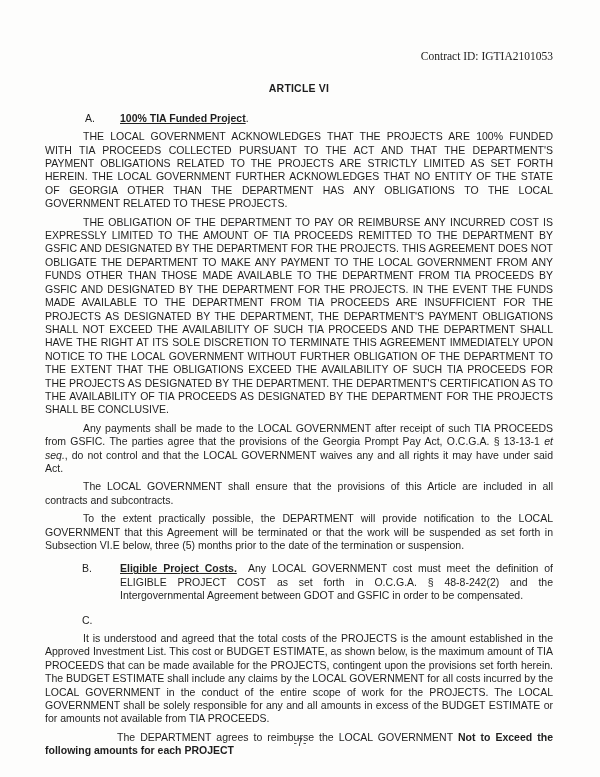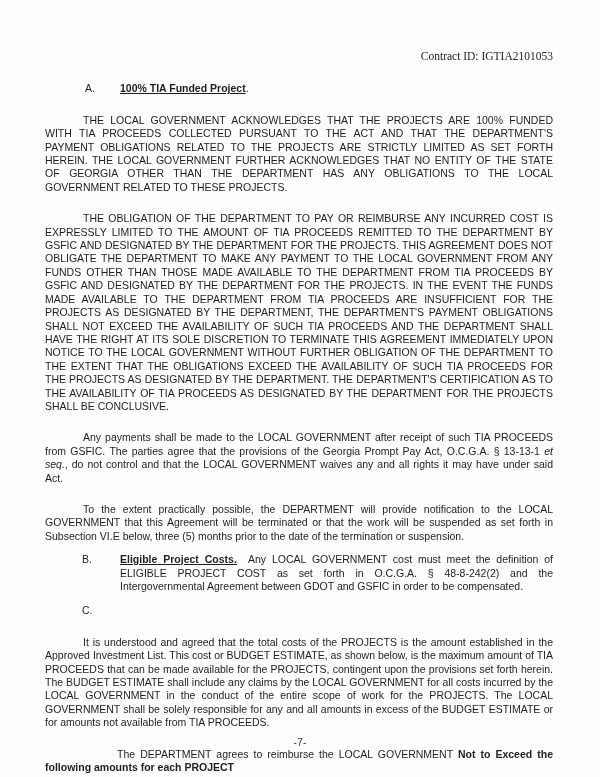--- a/index.html
+++ b/index.html
@@ -25,21 +25,21 @@
     text-align: right;
     color: #222;
   }
   .article-title-block {
     margin-top: 19px;
     text-align: center;
     font-weight: bold;
     letter-spacing: 0.2px;
   }
   .para {
-    margin-top: 18px;
+    margin-top: 5px;
     text-align: justify;
     text-indent: 38px;
   }
   .para.big-indent { text-indent: 72px; }
   .section-heading-row {
     display: flex;
     margin-top: 16px;
   }
   .letter-cell {
     flex: none;
@@ -74,33 +74,35 @@
 </style>
 </head>
 <body>
 
 <div class="page">
   <div class="content">
 
     <div class="contract-id">Contract ID:  IGTIA2101053</div>
 
     <div class="article-title-block">
+      <div>ARTICLE VI</div>
     </div>
 
     <div class="section-heading-row">
       <span class="letter-cell">A.</span>
       <span><span class="heading-text">100% TIA Funded Project</span><span>.</span></span>
     </div>
 
     <p class="para">THE LOCAL GOVERNMENT ACKNOWLEDGES THAT THE PROJECTS ARE 100% FUNDED WITH TIA PROCEEDS COLLECTED PURSUANT TO THE ACT AND THAT THE DEPARTMENT'S PAYMENT OBLIGATIONS RELATED TO THE PROJECTS ARE STRICTLY LIMITED AS SET FORTH HEREIN. THE LOCAL GOVERNMENT FURTHER ACKNOWLEDGES THAT NO ENTITY OF THE STATE OF GEORGIA OTHER THAN THE DEPARTMENT HAS ANY OBLIGATIONS TO THE LOCAL GOVERNMENT RELATED TO THESE PROJECTS.</p>
 
     <p class="para">THE OBLIGATION OF THE DEPARTMENT TO PAY OR REIMBURSE ANY INCURRED COST IS EXPRESSLY LIMITED TO THE AMOUNT OF TIA PROCEEDS REMITTED TO THE DEPARTMENT BY GSFIC AND DESIGNATED BY THE DEPARTMENT FOR THE PROJECTS.  THIS AGREEMENT DOES NOT OBLIGATE THE DEPARTMENT TO MAKE ANY PAYMENT TO THE LOCAL GOVERNMENT FROM ANY FUNDS OTHER THAN THOSE MADE AVAILABLE TO THE DEPARTMENT FROM TIA PROCEEDS BY GSFIC AND DESIGNATED BY THE DEPARTMENT FOR THE PROJECTS.  IN THE EVENT THE FUNDS MADE AVAILABLE TO THE DEPARTMENT FROM TIA PROCEEDS ARE INSUFFICIENT FOR THE PROJECTS AS DESIGNATED BY THE DEPARTMENT, THE DEPARTMENT'S PAYMENT OBLIGATIONS SHALL NOT EXCEED THE AVAILABILITY OF SUCH TIA PROCEEDS AND THE DEPARTMENT SHALL HAVE THE RIGHT AT ITS SOLE DISCRETION TO TERMINATE THIS AGREEMENT IMMEDIATELY UPON NOTICE TO THE LOCAL GOVERNMENT WITHOUT FURTHER OBLIGATION OF THE DEPARTMENT TO THE EXTENT THAT THE OBLIGATIONS EXCEED THE AVAILABILITY OF SUCH TIA PROCEEDS FOR THE PROJECTS AS DESIGNATED BY THE DEPARTMENT. THE DEPARTMENT'S CERTIFICATION AS TO THE AVAILABILITY OF TIA PROCEEDS AS DESIGNATED BY THE DEPARTMENT FOR THE PROJECTS SHALL BE CONCLUSIVE.</p>
 
     <p class="para"><span>Any payments shall be made to the LOCAL GOVERNMENT after receipt of such TIA PROCEEDS from GSFIC.  The parties agree that the provisions of the Georgia Prompt Pay Act, O.C.G.A. § 13-13-1 </span><i>et seq.</i><span>, do not control and that the LOCAL GOVERNMENT waives any and all rights it may have under said Act.</span></p>
 
+    <p class="para">The LOCAL GOVERNMENT shall ensure that the provisions of this Article are included in all contracts and subcontracts.</p>
 
     <p class="para">To the extent practically possible, the DEPARTMENT will provide notification to the LOCAL GOVERNMENT that this Agreement will be terminated or that the work will be suspended as set forth in Subsection VI.E below, three (5) months prior to the date of the termination or suspension.</p>
 
     <div class="hang-item">
       <span class="letter-cell">B.</span>
       <span class="hang-body"><span class="heading-text">Eligible Project Costs.</span><span>&nbsp; Any LOCAL GOVERNMENT cost must meet the definition of ELIGIBLE PROJECT COST as set forth in O.C.G.A. § 48-8-242(2) and the Intergovernmental Agreement between GDOT and GSFIC in order to be compensated.</span></span>
     </div>
 
     <div class="section-heading-row" style="margin-top:11px;">
       <span class="letter-cell" style="padding-left:37px;">C.</span>

